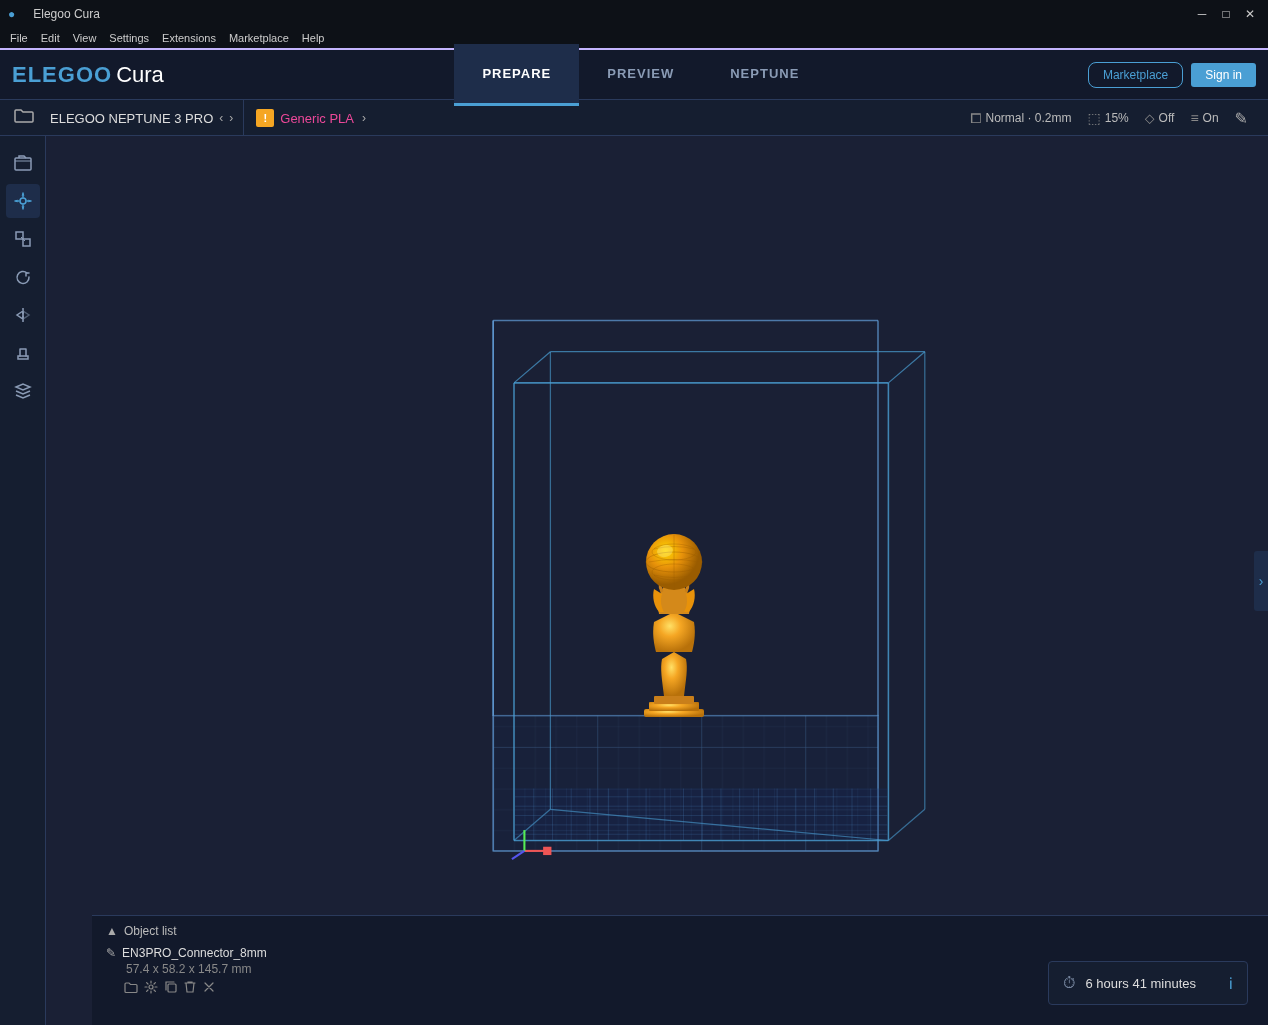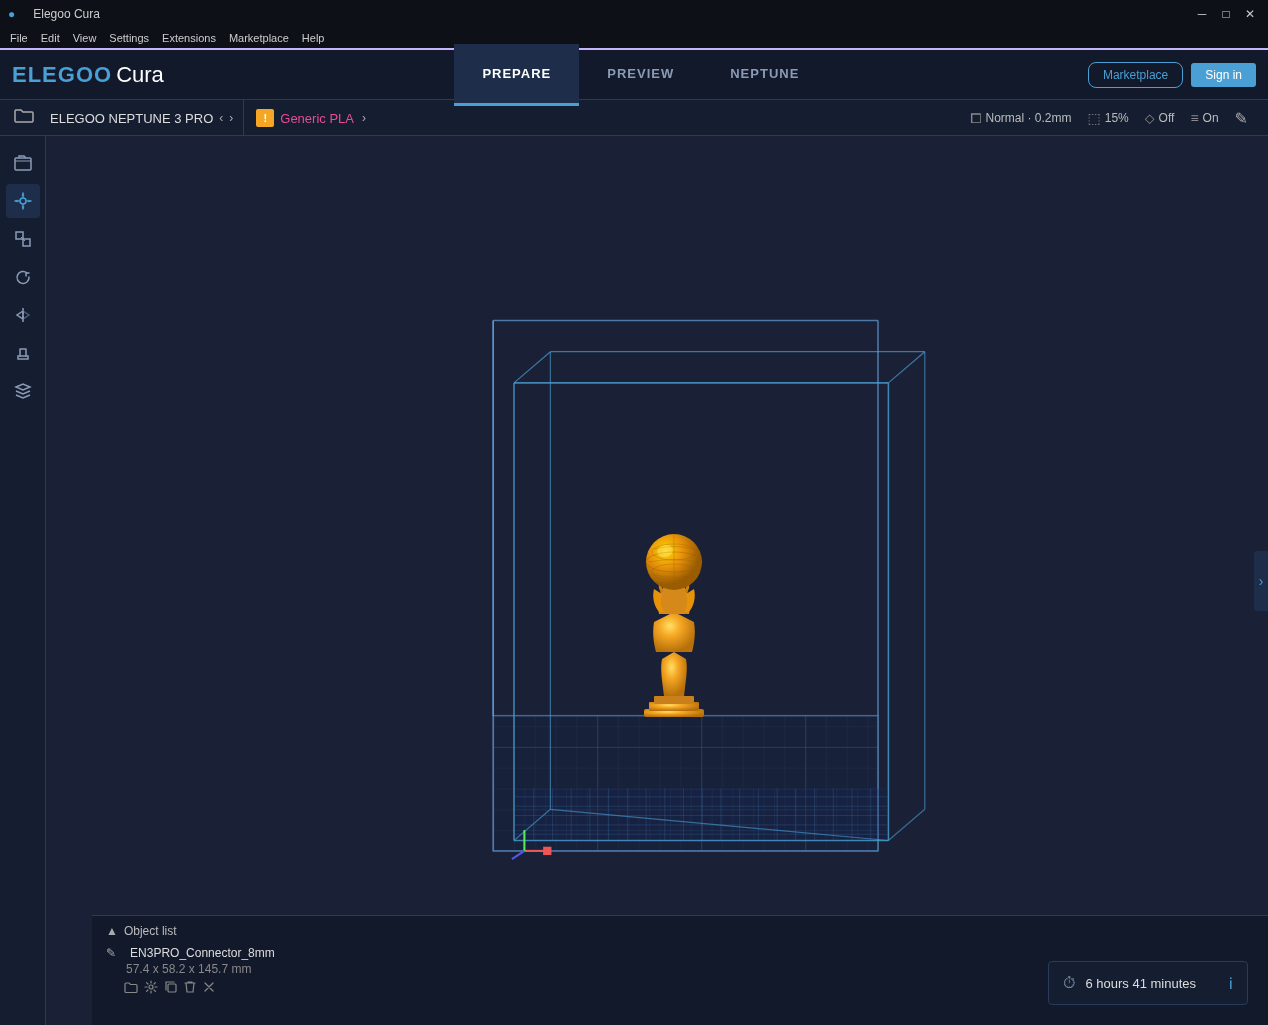--- a/index.html
+++ b/index.html
@@ -327,21 +327,20 @@
       gap: 6px;
       padding: 2px 0;
     }
     #object-item-icon {
       color: #aaa;
       font-size: 12px;
     }
     #object-item-name {
       color: #ddd;
       font-size: 12px;
-      margin-left: 8px;
     }
     #object-dimensions {
       color: #888;
       font-size: 12px;
       padding-left: 20px;
     }
     #object-actions {
       display: flex;
       gap: 6px;
       padding-left: 18px;

